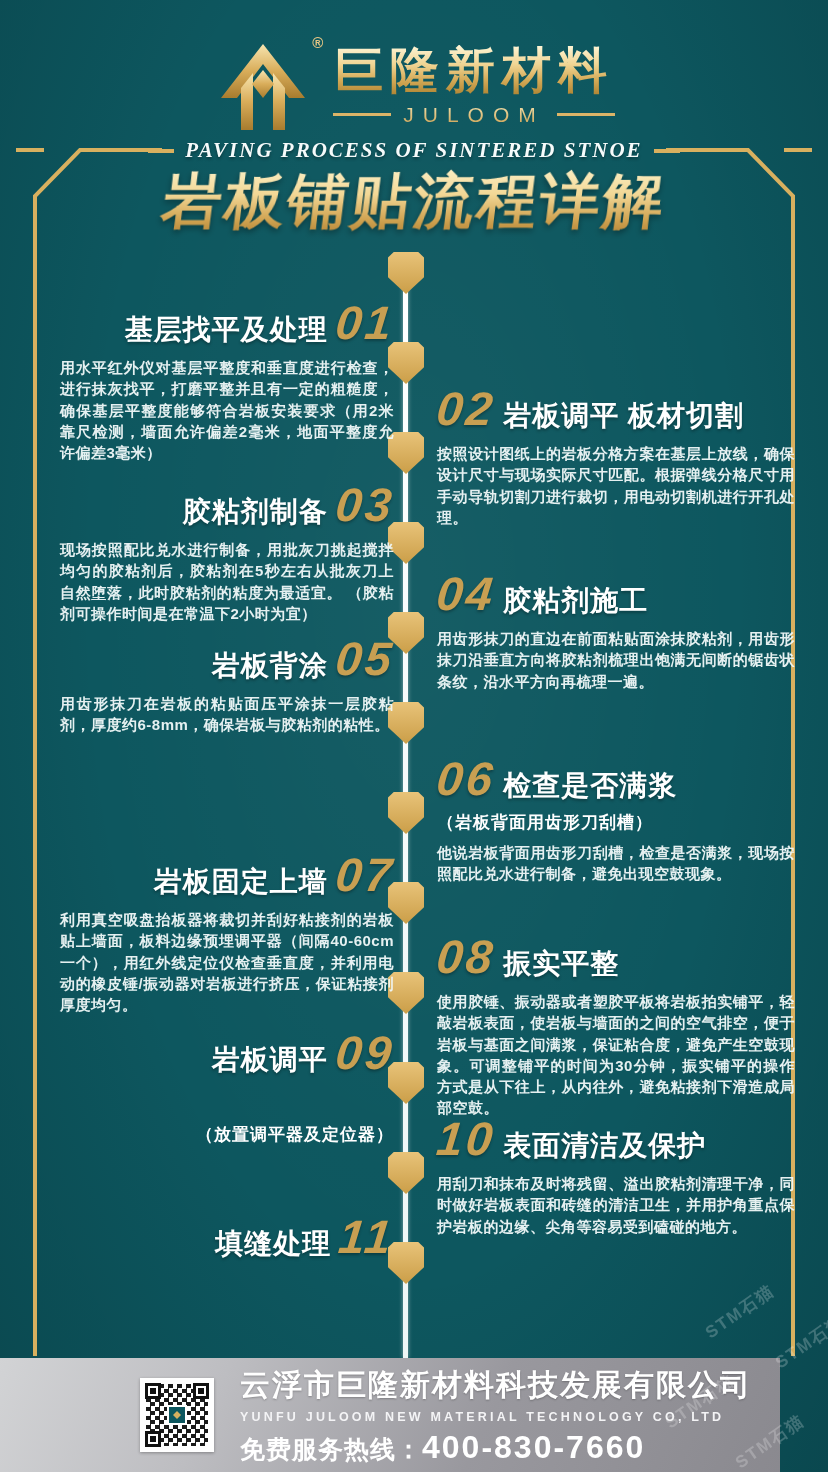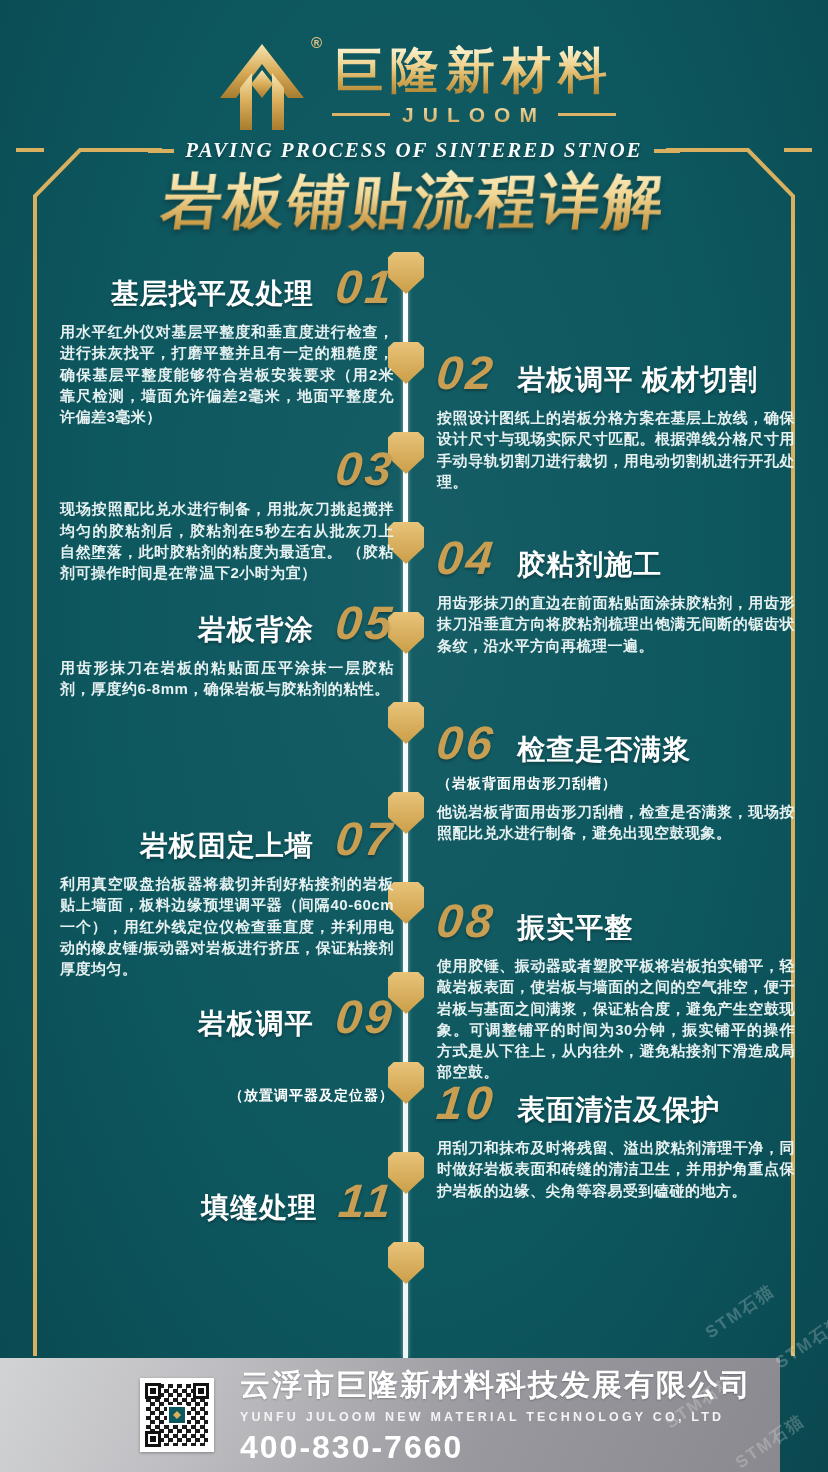--- a/index.html
+++ b/index.html
@@ -11,21 +11,21 @@
   .brand-row{position:absolute;top:36px;left:0;width:100%;display:flex;justify-content:center;align-items:center;gap:20px;}
   .logo-wrap{position:relative;width:100px;height:100px;flex:0 0 auto;}
   .reg{position:absolute;top:-2px;right:-10px;color:#e7c684;font-size:15px;font-weight:bold;}
   .brand-col{display:flex;flex-direction:column;align-items:center;}
   .brand-cn{font-size:49px;font-weight:bold;letter-spacing:7px;line-height:1.05;
     background:linear-gradient(180deg,#fdf6d8 0%,#f0d492 38%,#d3a956 68%,#b8judge 100%);
     background:linear-gradient(180deg,#fdf6d8 0%,#f0d492 38%,#d3a956 68%,#a9802f 100%);
     -webkit-background-clip:text;background-clip:text;color:transparent;}
   .brand-en-row{display:flex;align-items:center;gap:12px;margin-top:6px;}
   .brand-en-row .bar{width:58px;height:3px;background:#dcb468;}
-  .brand-en{font-size:21px;font-weight:bold;letter-spacing:9px;color:#e6c27c;
+  .brand-en{font-size:21px;font-weight:normal;letter-spacing:9px;color:#e6c27c;
     background:linear-gradient(180deg,#f6e6b4,#c99e4e);-webkit-background-clip:text;background-clip:text;color:transparent;}
   .tagline-row{position:absolute;top:138px;left:0;width:100%;display:flex;justify-content:center;align-items:center;gap:11px;}
   .tagline-row .dash{width:26px;height:4px;background:#d8b05f;}
   .tagline{font-family:"Liberation Serif",serif;font-style:italic;font-weight:bold;font-size:21px;
     letter-spacing:2px;color:#f6fbfb;white-space:nowrap;text-shadow:0 2px 3px rgba(0,0,0,0.35);}
   .main-title{position:absolute;top:162px;left:0;width:100%;text-align:center;
     font-size:60px;font-weight:bold;letter-spacing:3px;transform:skewX(-7deg);
     background:linear-gradient(180deg,#fdf4cf 0%,#f2d795 40%,#cfa250 72%,#a5762a 100%);
     -webkit-background-clip:text;background-clip:text;color:transparent;
     filter:drop-shadow(0 3px 3px rgba(0,0,0,0.35));}
@@ -33,29 +33,29 @@
   .frame-svg{position:absolute;inset:0;pointer-events:none;}
   .timeline{position:absolute;left:403px;top:266px;width:5px;height:1092px;
     background:linear-gradient(180deg,#ffffff,#eef6f6);box-shadow:0 0 4px rgba(255,255,255,0.5);}
   .marker{position:absolute;left:388px;width:36px;height:42px;
     background:linear-gradient(180deg,#e8c379,#cb9e48);
     clip-path:polygon(16% 0,84% 0,100% 13%,100% 60%,50% 100%,0 60%,0 13%);}
   
   .step{position:absolute;}
   .step.left{left:60px;width:334px;}
   .step.right{left:437px;width:358px;}
-  .step-head{display:flex;align-items:baseline;gap:22px;}
+  .step-head{display:flex;align-items:baseline;gap:8px;margin-top:36px;}
   .step.left .step-head{justify-content:flex-end;}
   .step.right .step-head{justify-content:flex-start;}
   .step-title{font-size:28px;font-weight:bold;color:#ffffff;letter-spacing:1px;
     text-shadow:0 2px 3px rgba(0,0,0,0.3);white-space:nowrap;}
   .step-num{font-size:47px;font-weight:bold;font-style:italic;letter-spacing:3px;
     color:#c89f52;transform:skewX(-6deg);line-height:0.9;
     text-shadow:0 2px 3px rgba(0,0,0,0.3);}
-  .step-sub{font-size:14px;font-weight:bold;color:#ffffff;margin-top:6px;letter-spacing:1px;}
+  .step-sub{font-size:17px;font-weight:bold;color:#ffffff;margin-top:6px;letter-spacing:1px;}
   .step.left .step-sub{text-align:right;margin-top:44px;}
   .step-body{margin:8px 0 0 0;font-size:15px;line-height:1.42;font-weight:bold;
     color:rgba(238,247,247,0.96);text-align:justify;letter-spacing:0.5px;}
   
   .footer{position:absolute;left:0;top:1358px;width:780px;height:114px;
     background:linear-gradient(115deg,#d2d3d5 0%,#bdbdc1 28%,#99989e 62%,#8a898f 100%);
     display:flex;align-items:center;}
   .qr{position:relative;margin-left:140px;width:74px;height:74px;background:#ffffff;
     flex:0 0 auto;box-shadow:0 1px 3px rgba(0,0,0,0.3);}
   .qr-pattern{position:absolute;inset:6px;
@@ -149,20 +149,21 @@
   <div class="step right" style="top:352px">
     <div class="step-head">
       <span class="step-num">02</span>
       <span class="step-title">岩板调平 板材切割</span>
     </div>
     <p class="step-body">按照设计图纸上的岩板分格方案在基层上放线，确保设计尺寸与现场实际尺寸匹配。根据弹线分格尺寸用手动导轨切割刀进行裁切，用电动切割机进行开孔处理。</p>
   </div>
 
   <div class="step left" style="top:448px">
     <div class="step-head">
+      <span class="step-title">胶粘剂制备</span>
       <span class="step-num">03</span>
     </div>
     <p class="step-body">现场按照配比兑水进行制备，用批灰刀挑起搅拌均匀的胶粘剂后，胶粘剂在5秒左右从批灰刀上自然堕落，此时胶粘剂的粘度为最适宜。 （胶粘剂可操作时间是在常温下2小时为宜）</p>
   </div>
 
   <div class="step right" style="top:537px">
     <div class="step-head">
       <span class="step-num">04</span>
       <span class="step-title">胶粘剂施工</span>
     </div>
@@ -230,20 +231,21 @@
       <div class="qr-pattern"></div>
       <div class="qr-finder tl"></div>
       <div class="qr-finder tr"></div>
       <div class="qr-finder bl"></div>
       <div class="qr-badge"></div>
     </div>
     <div class="footer-text">
       <div class="company-cn">云浮市巨隆新材料科技发展有限公司</div>
       <div class="company-en">YUNFU JULOOM NEW MATERIAL TECHNOLOGY CO, LTD</div>
       <div class="hotline">
+        <span class="hotline-label">免费服务热线：</span>
         <span class="hotline-number">400-830-7660</span>
       </div>
     </div>
   </div>
 
   <span class="wm" style="top:1300px;left:700px">STM石猫</span>
   <span class="wm" style="top:1390px;left:660px">STM石猫</span>
   <span class="wm" style="top:1430px;left:730px">STM石猫</span>
   <span class="wm" style="top:1330px;left:770px">STM石猫</span>
 

